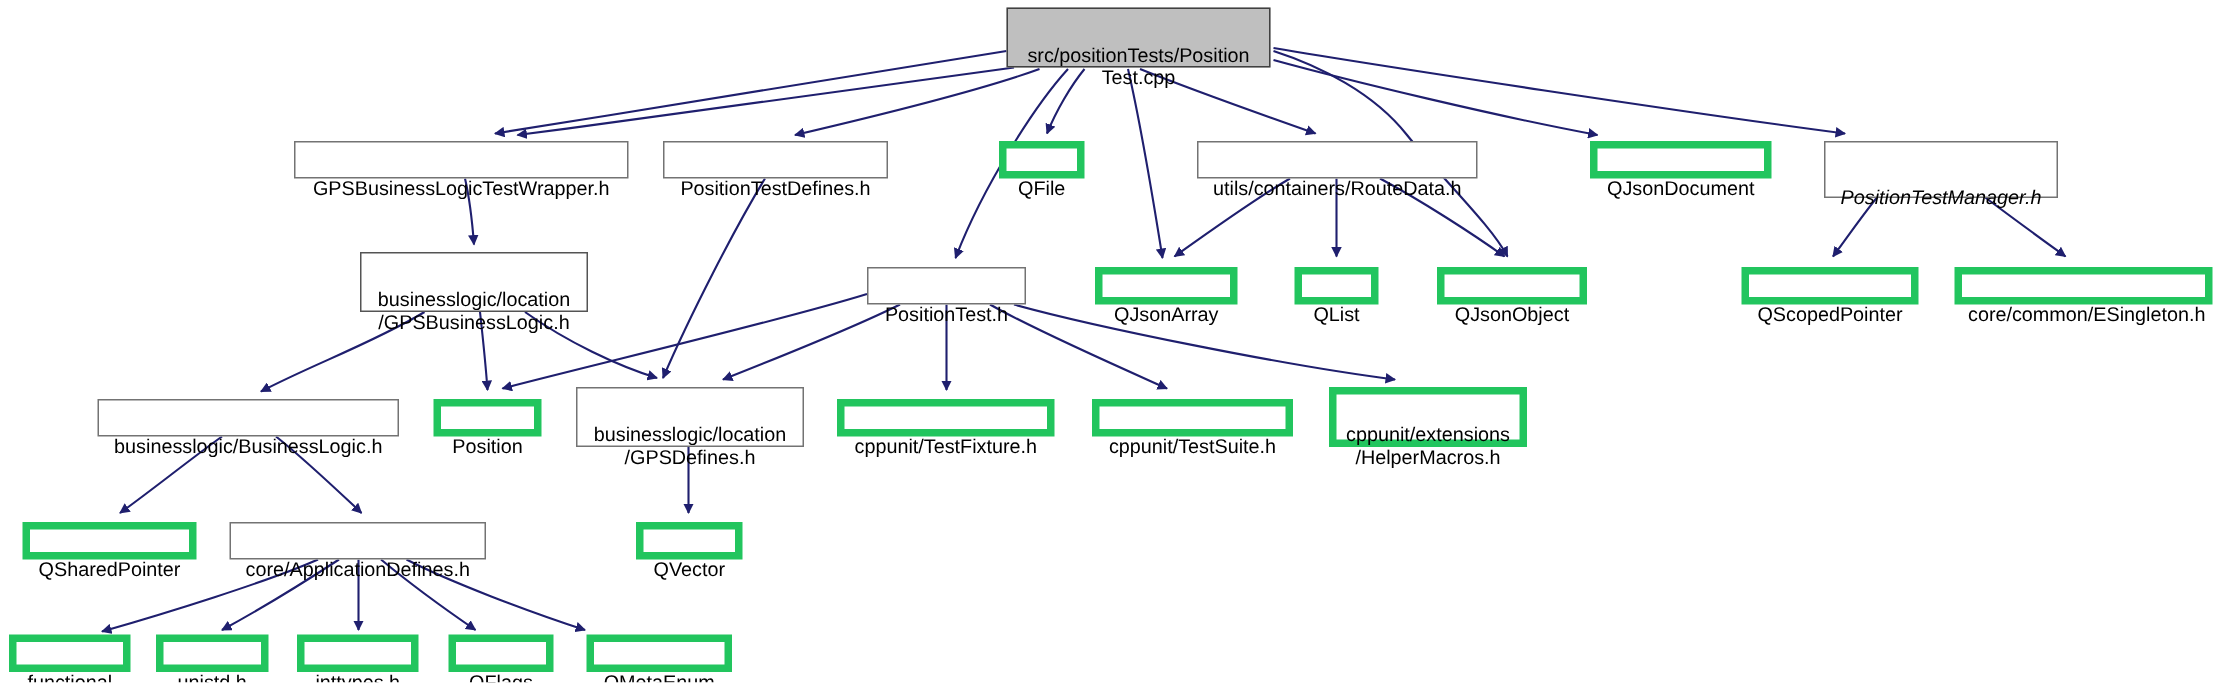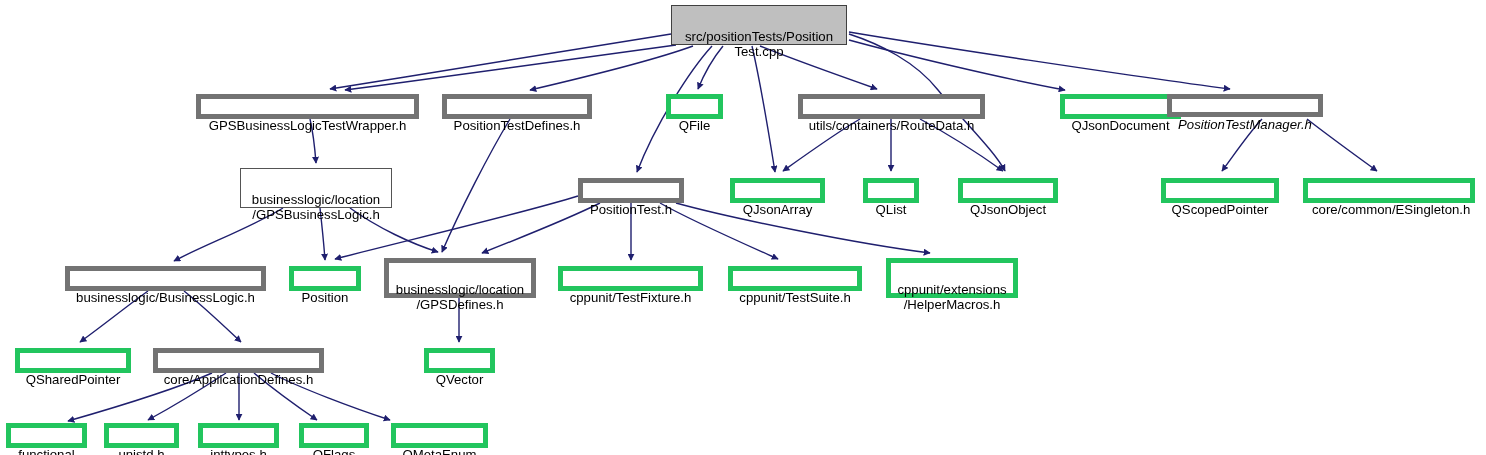--- a/index.html
+++ b/index.html
@@ -36,21 +36,21 @@
     background: #ffffff;
     border: 5px solid #22c55e;
     white-space: pre;
     letter-spacing: 0px;
   }
   .node.root {
     background: #bfbfbf;
     border: 1px solid #404040;
   }
   .node.strong {
-    border: 5px solid #737373;
+    border: 1px solid #737373;
   }
   .node.semi {
     border: 1px solid #545454;
   }
   .node-label {
     display: block;
     width: 100%;
     padding: 0 4px;
     box-sizing: border-box;
     margin-top: 37px;
@@ -103,21 +103,21 @@
       </g>
   </svg>
   <div id="node-layer">
       <div class="node root" style="left: 671px; top: 5px; width: 176px; height: 40px;"><span class="node-label">src/positionTests/Position
 Test.cpp</span></div>
       <div class="node strong" style="left: 196px; top: 94px; width: 223px; height: 25px;"><span class="node-label">GPSBusinessLogicTestWrapper.h</span></div>
       <div class="node strong" style="left: 442px; top: 94px; width: 150px; height: 25px;"><span class="node-label">PositionTestDefines.h</span></div>
       <div class="node " style="left: 666px; top: 94px; width: 57px; height: 25px;"><span class="node-label">QFile</span></div>
       <div class="node strong" style="left: 798px; top: 94px; width: 187px; height: 25px;"><span class="node-label">utils/containers/RouteData.h</span></div>
       <div class="node " style="left: 1060px; top: 94px; width: 121px; height: 25px;"><span class="node-label">QJsonDocument</span></div>
-      <div class="node strong" style="left: 1167px; top: 94px; width: 156px; height: 23px; font-style: italic;"><span class="node-label">PositionTestManager.h</span></div>
+      <div class="node strong" style="left: 1216px; top: 94px; width: 156px; height: 38px; font-style: italic;"><span class="node-label">PositionTestManager.h</span></div>
       <div class="node semi" style="left: 240px; top: 168px; width: 152px; height: 40px;"><span class="node-label">businesslogic/location
 /GPSBusinessLogic.h</span></div>
       <div class="node strong" style="left: 578px; top: 178px; width: 106px; height: 25px;"><span class="node-label">PositionTest.h</span></div>
       <div class="node " style="left: 730px; top: 178px; width: 95px; height: 25px;"><span class="node-label">QJsonArray</span></div>
       <div class="node " style="left: 863px; top: 178px; width: 56px; height: 25px;"><span class="node-label">QList</span></div>
       <div class="node " style="left: 958px; top: 178px; width: 100px; height: 25px;"><span class="node-label">QJsonObject</span></div>
       <div class="node " style="left: 1161px; top: 178px; width: 118px; height: 25px;"><span class="node-label">QScopedPointer</span></div>
       <div class="node " style="left: 1303px; top: 178px; width: 172px; height: 25px;"><span class="node-label">core/common/ESingleton.h</span></div>
       <div class="node strong" style="left: 65px; top: 266px; width: 201px; height: 25px;"><span class="node-label">businesslogic/BusinessLogic.h</span></div>
       <div class="node " style="left: 289px; top: 266px; width: 72px; height: 25px;"><span class="node-label">Position</span></div>

